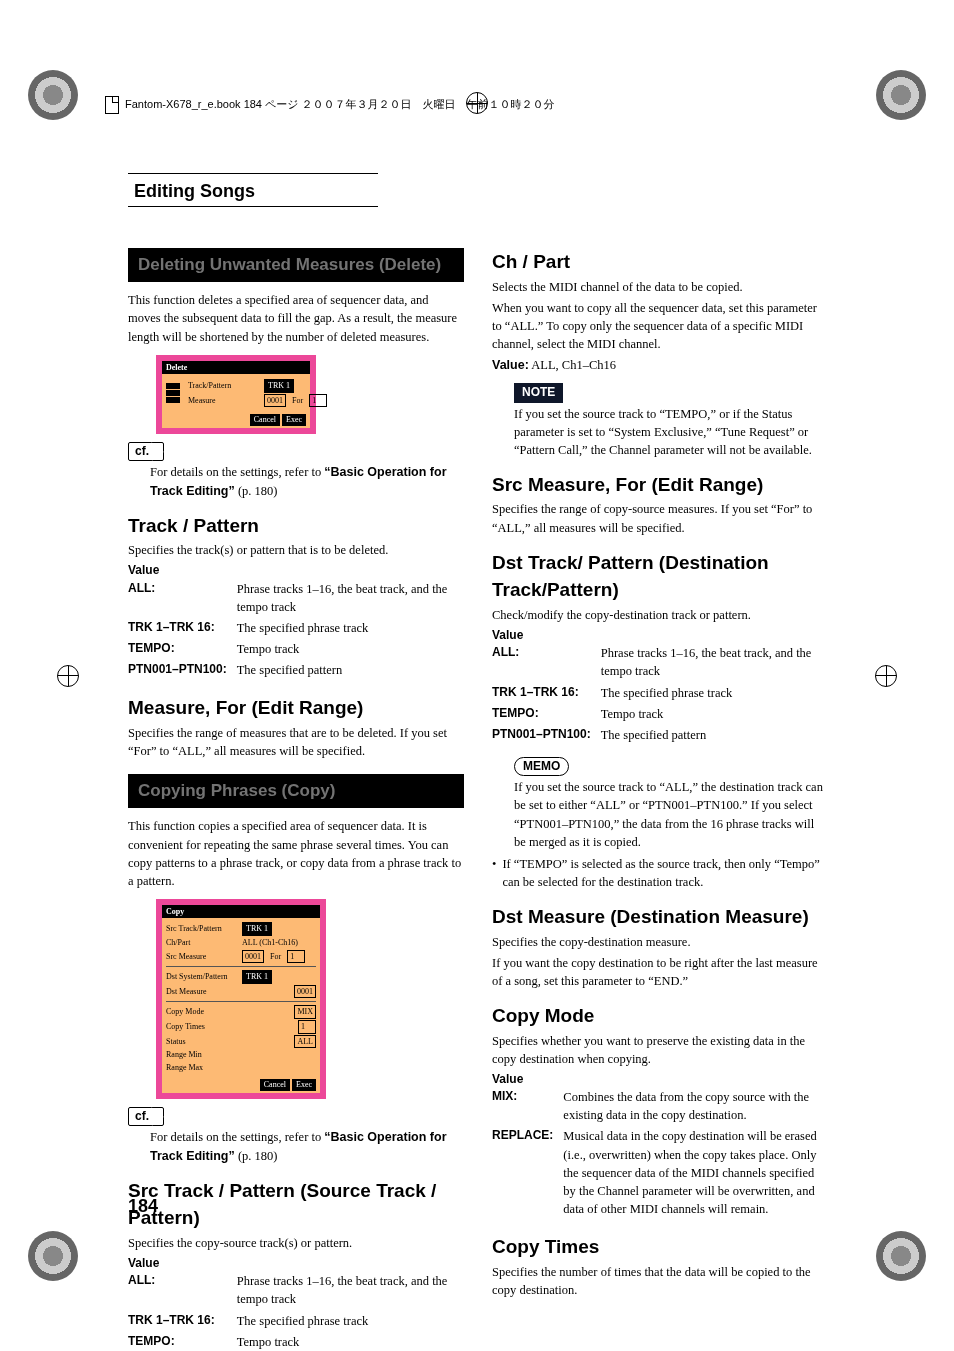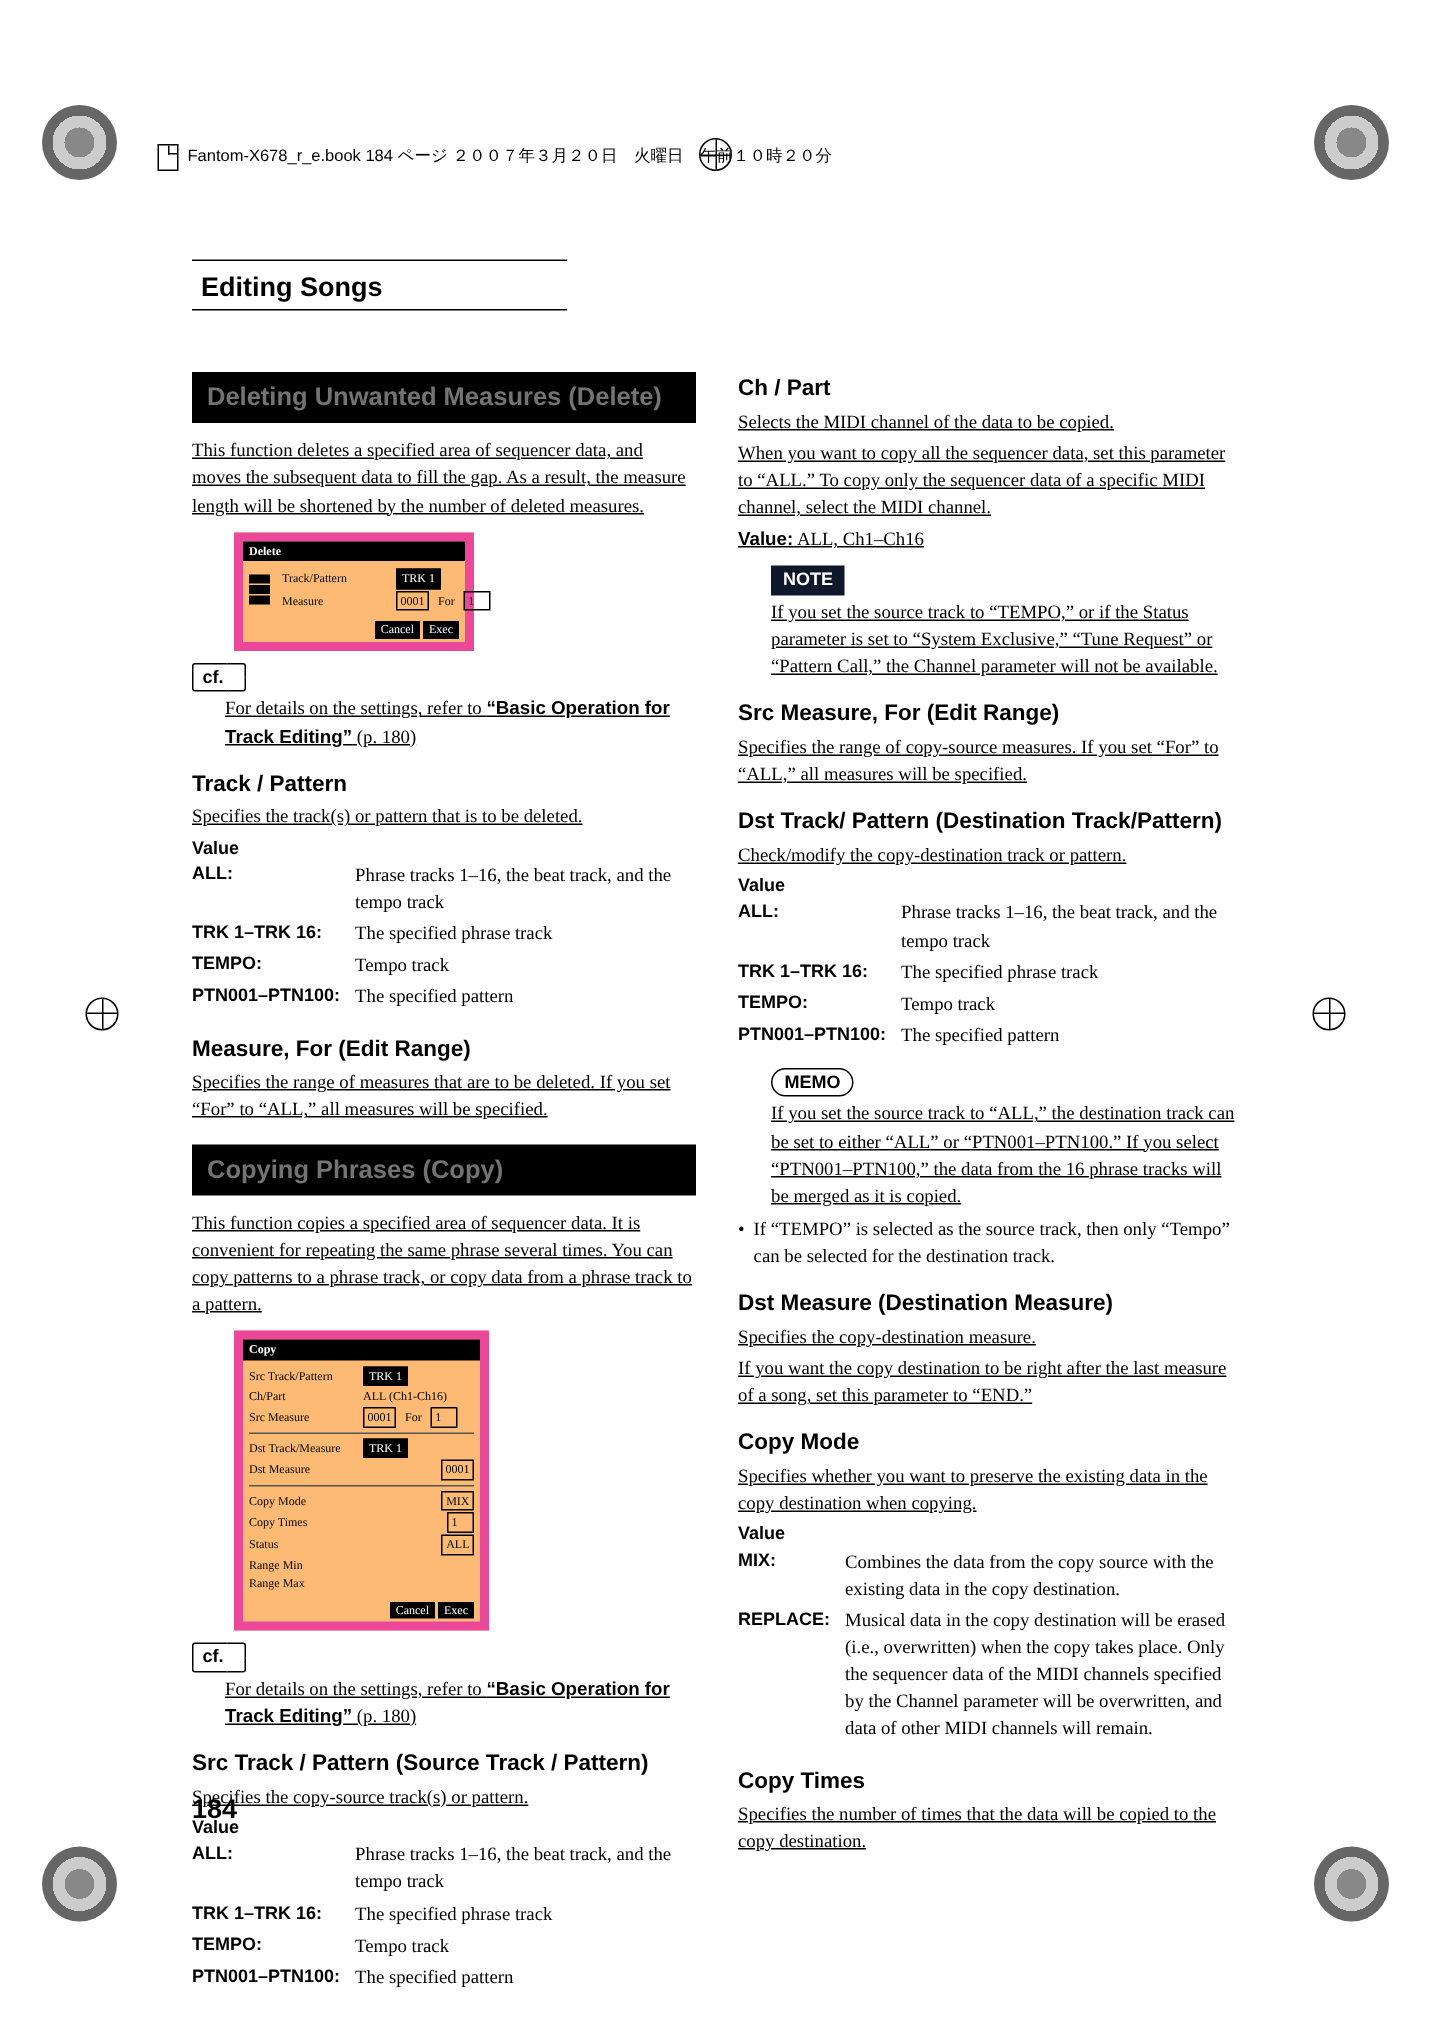--- a/index.html
+++ b/index.html
@@ -86,25 +86,25 @@
     font-size: 17px;
     color: #737373;
     background: #000;
     padding: 6px 10px 7px 10px;
     margin-bottom: 9px;
     line-height: 1.25;
   }
   h3.sub {
     font-family: Arial, sans-serif;
     font-weight: bold;
-    font-size: 15px;
+    font-size: 19px;
     margin-top: 12px;
     margin-bottom: 2px;
   }
-  p { margin-bottom: 3px; text-decoration: underline; }
+  p { margin-bottom: 3px; }
   .para { margin-bottom: 9px; }
 
   .vallabel {
     font-family: Arial, sans-serif;
     font-weight: bold;
     font-size: 12px;
     margin-top:2px;
   }
   table.vals { border-collapse: collapse; margin-bottom: 4px; }
   table.vals td { vertical-align: top; padding: 0 4px 3px 0; font-size:12.5px;}
@@ -279,21 +279,21 @@
               <span class="tiny">ALL (Ch1-Ch16)</span>
             </div>
           <div class="row">
               <span class="label tiny">Src Measure</span>
               <span class="field tiny">0001</span>
               <span class="tiny">For</span>
               <span class="field tiny">1</span>
             </div>
           <div class="hr"></div>
           <div class="row">
-              <span class="label tiny">Dst Track/Measure</span>
+              <span class="label tiny">Dst System/Pattern</span>
               <span class="field lab tiny">TRK 1</span>
             </div>
           <div class="row">
               <span class="label tiny">Dst Measure</span>
               <span class="field tiny" style="margin-left:auto">0001</span>
             </div>
           <div class="hr"></div>
           <div class="row">
               <span class="label tiny">Copy Mode</span>
               <span class="field tiny" style="margin-left:auto">MIX</span>

